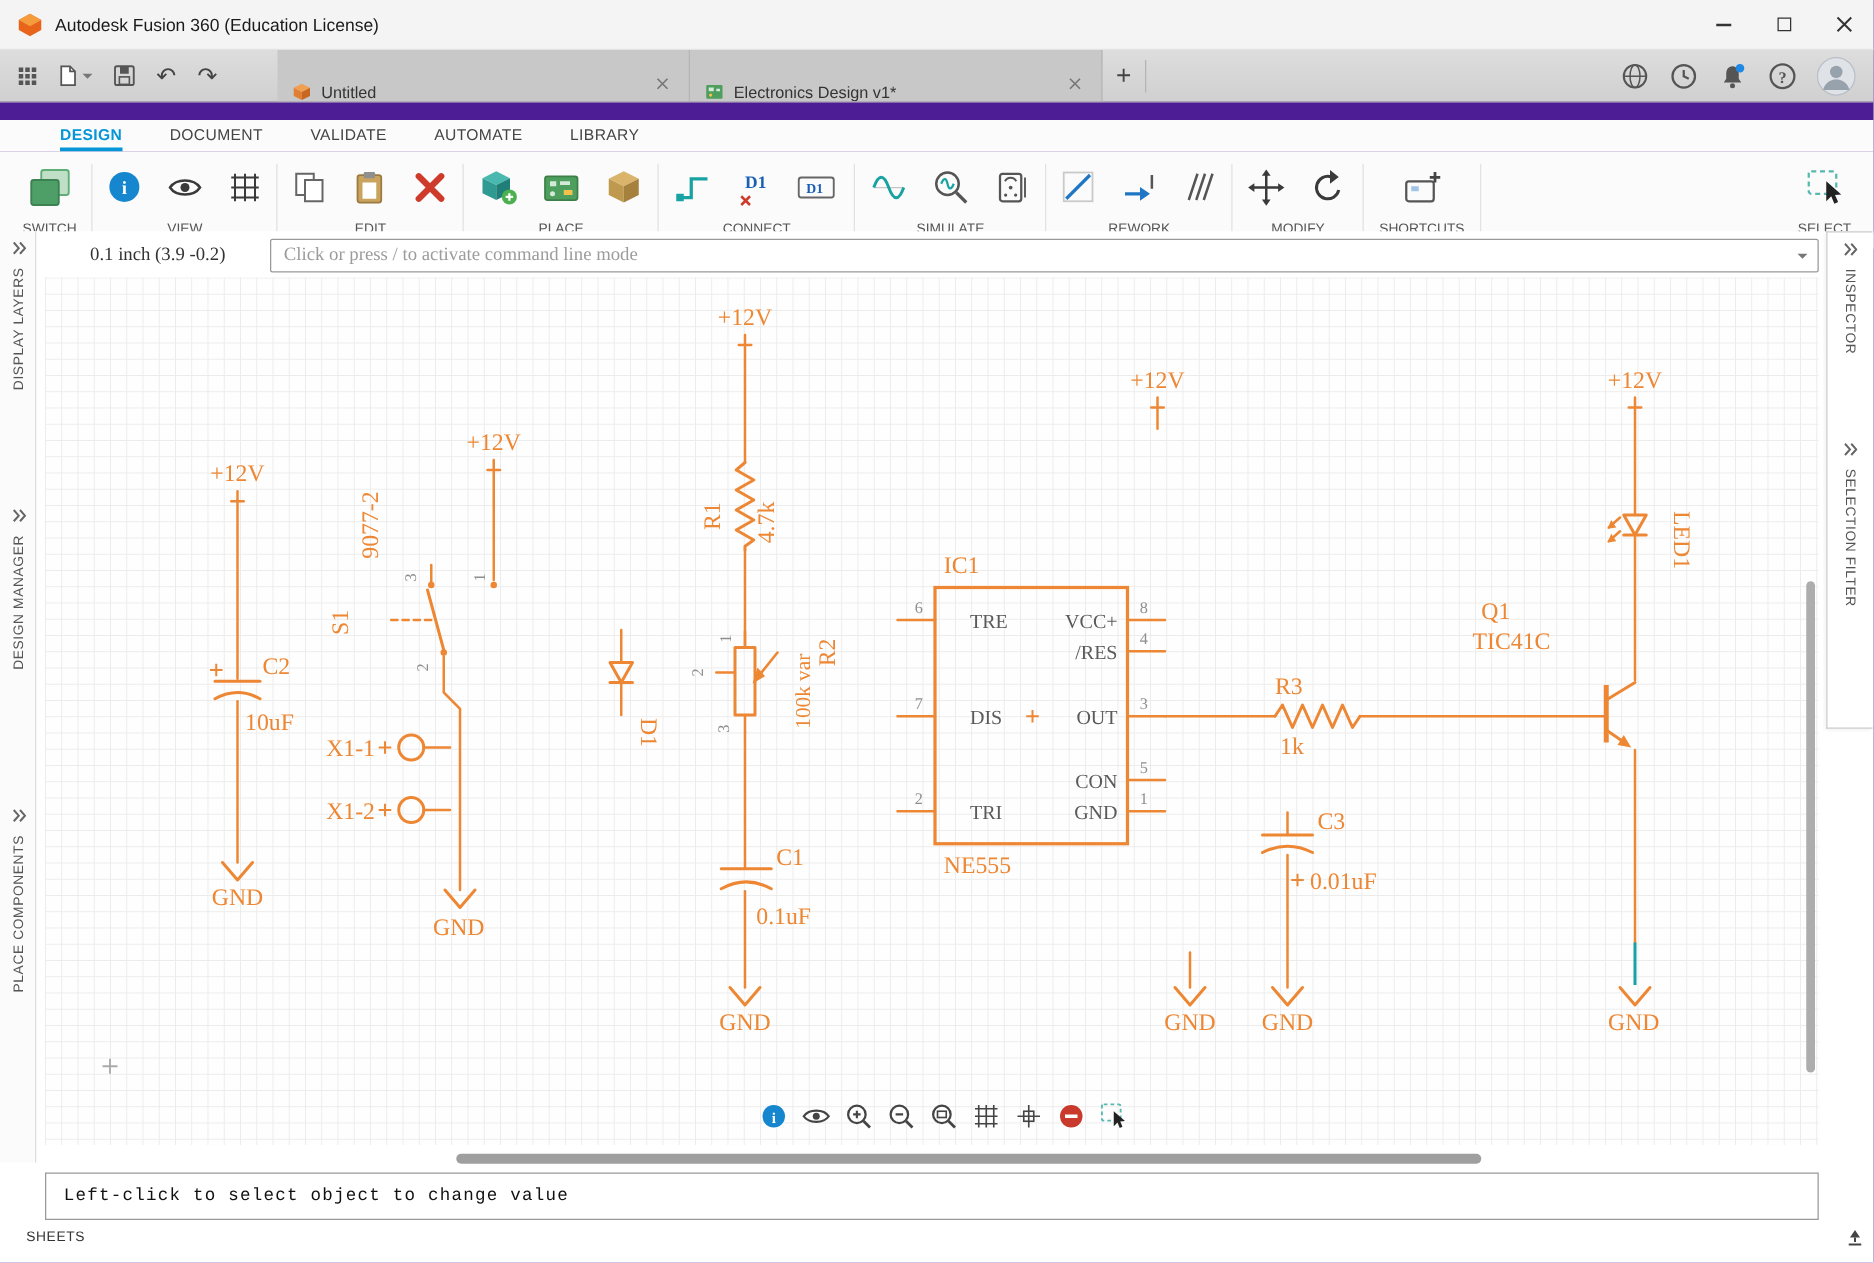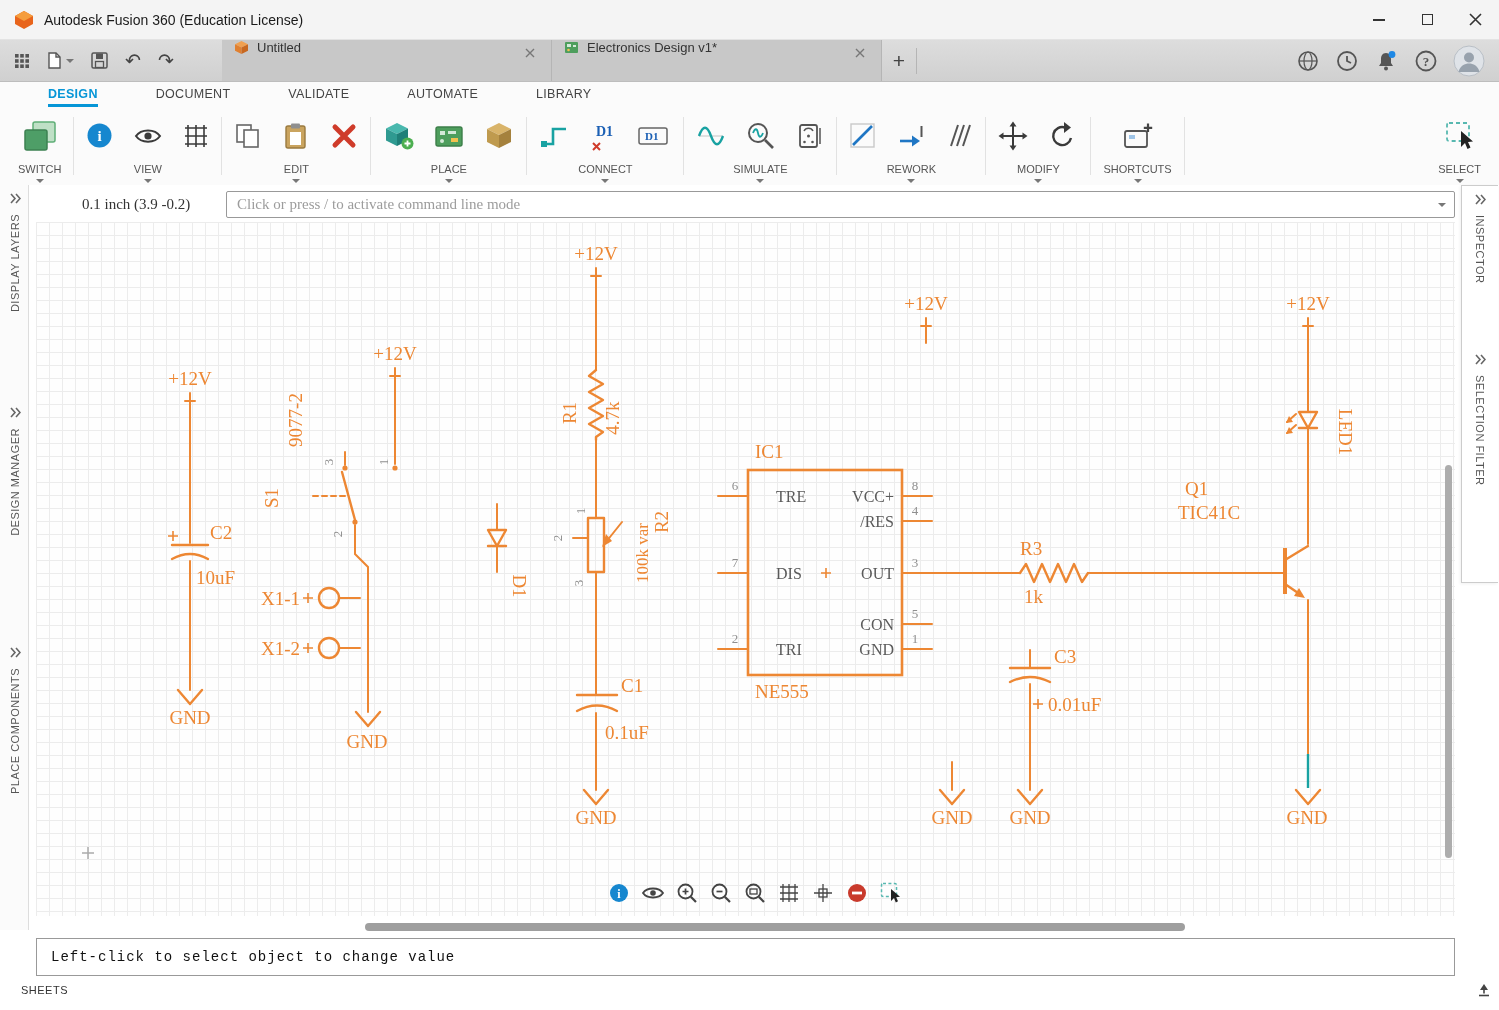--- a/index.html
+++ b/index.html
@@ -11,30 +11,30 @@
   .titlebar { height:40px; background:#f4f4f4; display:flex; align-items:center; border-bottom:1px solid #e3e3e3; }
   .tb-title { margin-left:10px; font-size:14px; color:#1a1a1a; }
   .win-controls { margin-left:auto; display:flex; height:100%; }
   .win-btn { width:48px; height:100%; display:flex; align-items:center; justify-content:center; }
   .min-glyph { width:12px; height:2px; background:#333; }
   .max-glyph { width:11px; height:11px; border:1.6px solid #333; }
 
   
   .tabbar { height:42px; background:linear-gradient(#dddddd,#d0d0d0); display:flex; align-items:stretch; border-bottom:1px solid #bdbdbd; }
   .tb-actions { display:flex; align-items:center; gap:17px; padding:0 14px; width:222px; }
-  .tab { width:330px; display:flex; align-items:flex-start; padding:0 12px; background:#c8c8c8; border-right:1px solid #b5b5b5; }
+  .tab { width:330px; display:flex; align-items:flex-end; padding:0 12px; background:#c8c8c8; border-right:1px solid #b5b5b5; }
   .tab.active { background:#fafafa; }
   .tab-label { font-size:13px; color:#333; margin-left:8px; flex:1; white-space:nowrap; overflow:hidden; }
   .tab-close { padding:4px; }
   .newtab { width:34px; display:flex; align-items:center; justify-content:center; font-size:21px; color:#444; }
   .tb-right { margin-left:auto; display:flex; align-items:center; gap:15px; padding-right:14px; }
   .vdiv { width:1px; height:26px; background:#b5b5b5; align-self:center; }
 
   
-  .menubar { height:25px; display:flex; align-items:flex-end; padding-left:48px; gap:58px; background:#fbfbfb; }
+  .menubar { height:25px; display:flex; align-items:flex-end; padding-left:48px; gap:38px; background:#fbfbfb;margin-top:14px; }
   .menu-item { font-size:12.5px; color:#444; padding-bottom:6px; letter-spacing:.3px; }
   .menu-item.active { color:#0696d7; font-weight:bold; border-bottom:3px solid #0696d7; padding-bottom:3px; }
 
   
   .toolbar { height:78px; background:#fbfbfb; display:flex; align-items:stretch; padding:0 6px; }
   .tb-group { display:flex; flex-direction:column; align-items:center; justify-content:center; padding:0 12px; }
   .tb-icons { display:flex; align-items:center; gap:20px; height:52px; }
   .tb-label { font-size:11px; color:#555; display:flex; align-items:center; gap:4px; margin-top:1px;flex-direction:column; }
   .tb-sep { width:1px; background:#e2e2e2; margin:10px 0; }
   .caret { width:0; height:0; border-left:4px solid transparent; border-right:4px solid transparent; border-top:4px solid #777; display:inline-block; }
@@ -49,21 +49,21 @@
 
   .right-rail { position:absolute; left:1461px; top:0; width:37px; height:398px; background:#fff; border:1px solid #ccc; border-right:none; box-shadow:-1px 1px 3px rgba(0,0,0,.06); }
   .rr-item { position:absolute; left:0; width:36px; display:flex; flex-direction:column; align-items:center; gap:10px; }
   .vlabel-r { writing-mode:vertical-rl; font-size:11px; color:#555; letter-spacing:.5px; }
 
   
   .commandbar { position:absolute; left:36px; top:3px; width:1419px; height:32px; display:flex; align-items:center; }
   .nets { width:222px; height:28px; border:1px solid #999; background:#fff; display:flex; align-items:center; padding:0 7px; }
   .nets-swatch { width:17px; height:17px; background:#18a2a2; border:1px solid #0d7d7d; }
   .nets-label { font-size:13px; color:#222; margin-left:9px; flex:1; }
-  .grid-readout { font-family:"Liberation Serif",serif; font-size:15px; color:#333; margin-left:46px; width:132px; white-space:nowrap; }
+  .grid-readout { font-family:"Liberation Serif",serif; font-size:15px; color:#333; margin-left:36px; width:132px; white-space:nowrap; }
   .cmd-wrap { flex:1; position:relative; margin-left:12px; }
   .cmd-input { width:100%; height:27px; border:1px solid #999; border-radius:2px; font-family:"Liberation Serif",serif; font-size:15px; color:#444; padding:0 24px 0 10px; outline:none; background:#fff; }
   .cmd-input::placeholder { color:#9c9c9c; }
   .cmd-caret { position:absolute; right:9px; top:12px; }
 
   
   .canvas { position:absolute; left:36px; top:37px; width:1419px; height:694px; background-color:#fefefe;
             background-image:linear-gradient(#ececec 1px,transparent 1px),linear-gradient(90deg,#ececec 1px,transparent 1px);
             background-size:13px 13px;padding-left:40px; }
   .sch-svg { position:absolute; inset:0; }

